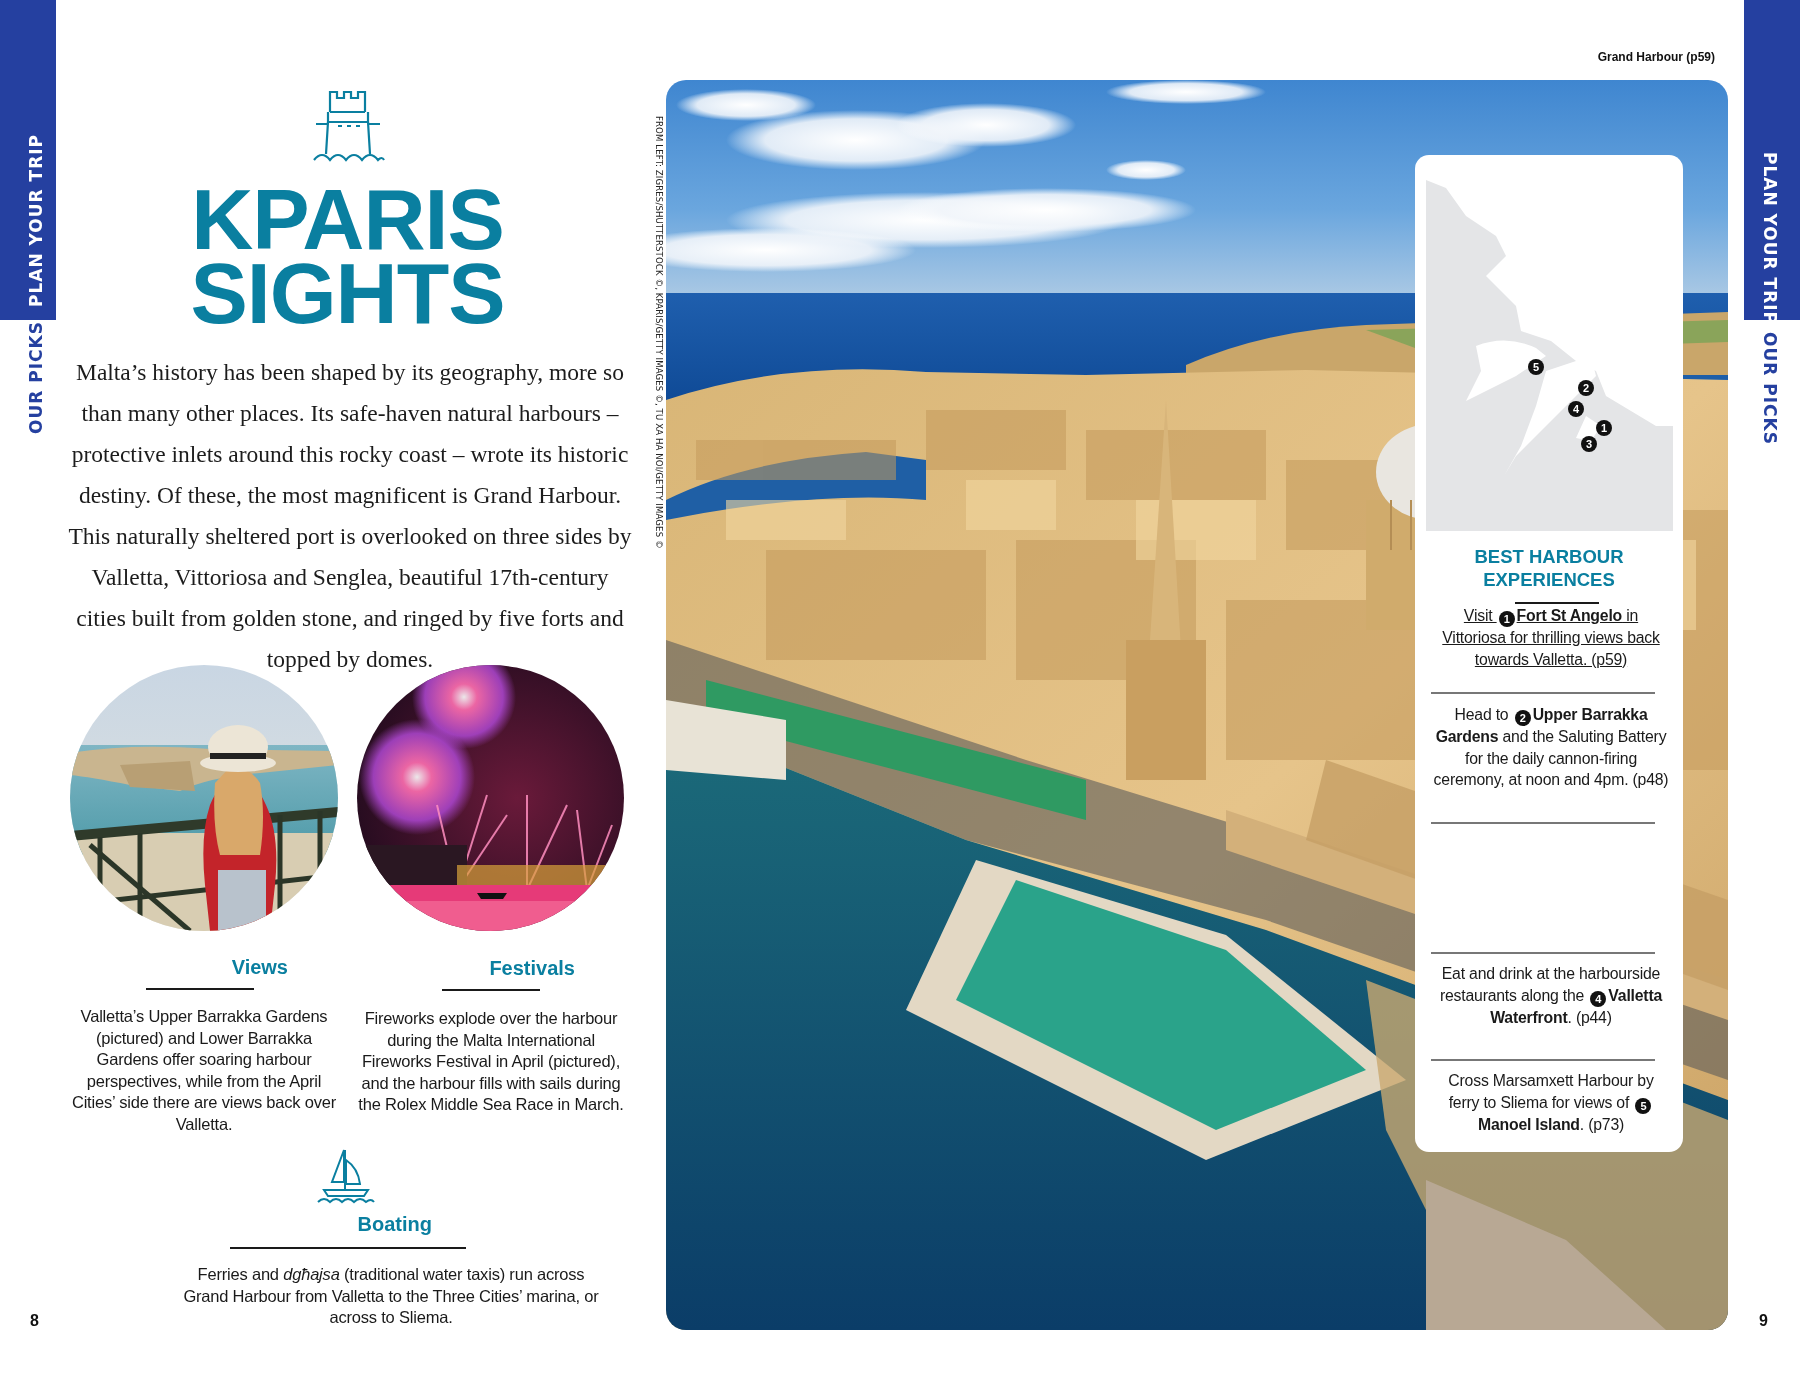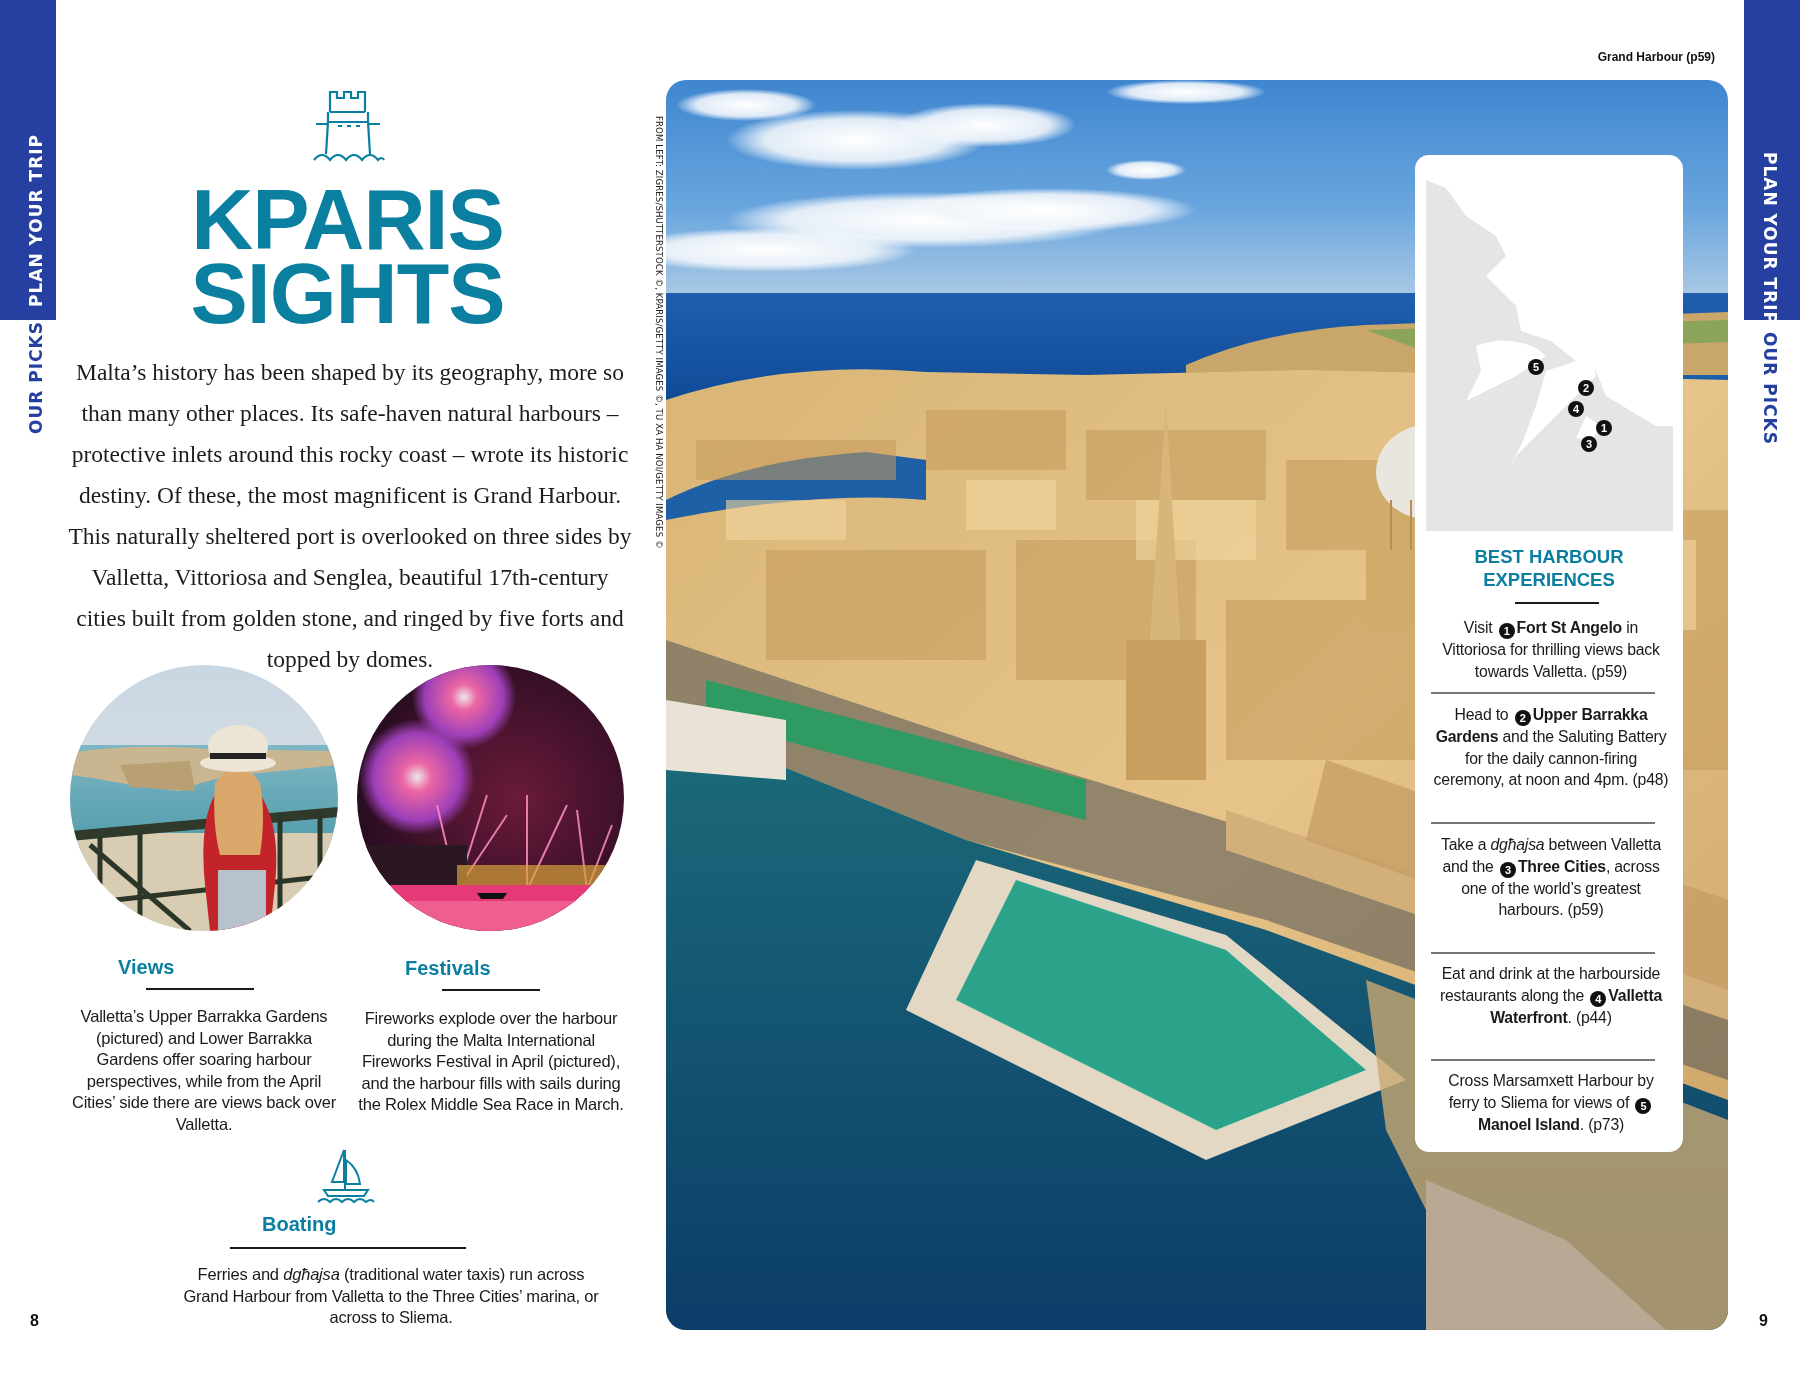--- a/index.html
+++ b/index.html
@@ -24,21 +24,21 @@
   .title-l1 { top: 176px; font-size: 86px; }
   .title-l2 { top: 250px; font-size: 86px; }
 
   .intro { left: 68px; top: 352px; width: 564px; text-align: center; font-family: "Liberation Serif", serif; font-size: 23.5px; line-height: 41px; color: #1c1c1c; }
 
   
   .circle { border-radius: 50%; overflow: hidden; }
   .circle-views { left: 70px; top: 665px; width: 268px; height: 266px; }
   .circle-fest { left: 357px; top: 665px; width: 267px; height: 266px; }
 
-  .sub-title { text-align: left; color: #0a7fa0; font-family: "Liberation Sans", sans-serif; font-weight: bold; font-size: 20px; line-height: 24px; }
+  .sub-title { text-align: right; color: #0a7fa0; font-family: "Liberation Sans", sans-serif; font-weight: bold; font-size: 20px; line-height: 24px; }
   .rule { height: 2px; background: #1a1a1a; }
   .caption { text-align: center; font-family: "Liberation Sans", sans-serif; font-size: 16.5px; line-height: 21.5px; color: #1a1a1a; letter-spacing: -0.2px; }
 
   
   .credit { left: 657px; top: 115px; font-family: "DejaVu Sans", sans-serif; font-size: 8.6px; color: #222; white-space: nowrap; transform-origin: 0 0; transform: rotate(90deg); letter-spacing: 0.1px; }
 
   
   .photo { left: 666px; top: 80px; width: 1062px; height: 1250px; border-radius: 20px; overflow: hidden; }
 
   .top-ref { left: 1440px; top: 50px; width: 275px; text-align: right; font-family: "Liberation Sans", sans-serif; font-weight: bold; font-size: 12px; color: #111; }
@@ -280,26 +280,25 @@
     <span class="num abs" style="left:168px; top:244px;">1</span>
     <span class="num abs" style="left:153px; top:260px;">3</span>
   </div>
 
   <div class="card-head">
     <div>BEST HARBOUR</div>
     <div>EXPERIENCES</div>
   </div>
   <div class="card-head-rule"></div>
 
-  <p class="card-item" style="top:462px;"><span>Visit </span><span class="num">1</span><b>Fort St Angelo</b><span> in Vittoriosa for thrilling views back towards Valletta. (p59)</span></p>
+  <p class="card-item" style="top:450px;text-decoration:underline;"><span>Visit </span><span class="num">1</span><b>Fort St Angelo</b><span> in Vittoriosa for thrilling views back towards Valletta. (p59)</span></p>
   <div class="card-sep" style="top:537px;"></div>
 
   <p class="card-item" style="top:549px;"><span>Head to </span><span class="num">2</span><b>Upper Barrakka Gardens</b><span> and the Saluting Battery for the daily cannon-firing ceremony, at noon and 4pm. (p48)</span></p>
   <div class="card-sep" style="top:667px;"></div>
 
-  <p class="card-item" style="top:679px;"><span>Take a </span><i>dgħajsa</i><span> between Valletta and the </span><span class="num">3</span><b>Three Cities</b><span>, across one of the world’s greatest harbours. (p59)</span></p>
   <div class="card-sep" style="top:797px;"></div>
 
   <p class="card-item" style="top:808px;"><span>Eat and drink at the harbourside restaurants along the </span><span class="num">4</span><b>Valletta Waterfront</b><span>. (p44)</span></p>
   <div class="card-sep" style="top:904px;"></div>
 
   <p class="card-item" style="top:915px;"><span>Cross Marsamxett Harbour by ferry to Sliema for views of </span><span class="num">5</span><b>Manoel Island</b><span>. (p73)</span></p>
 </div>
 
 </body></html>

